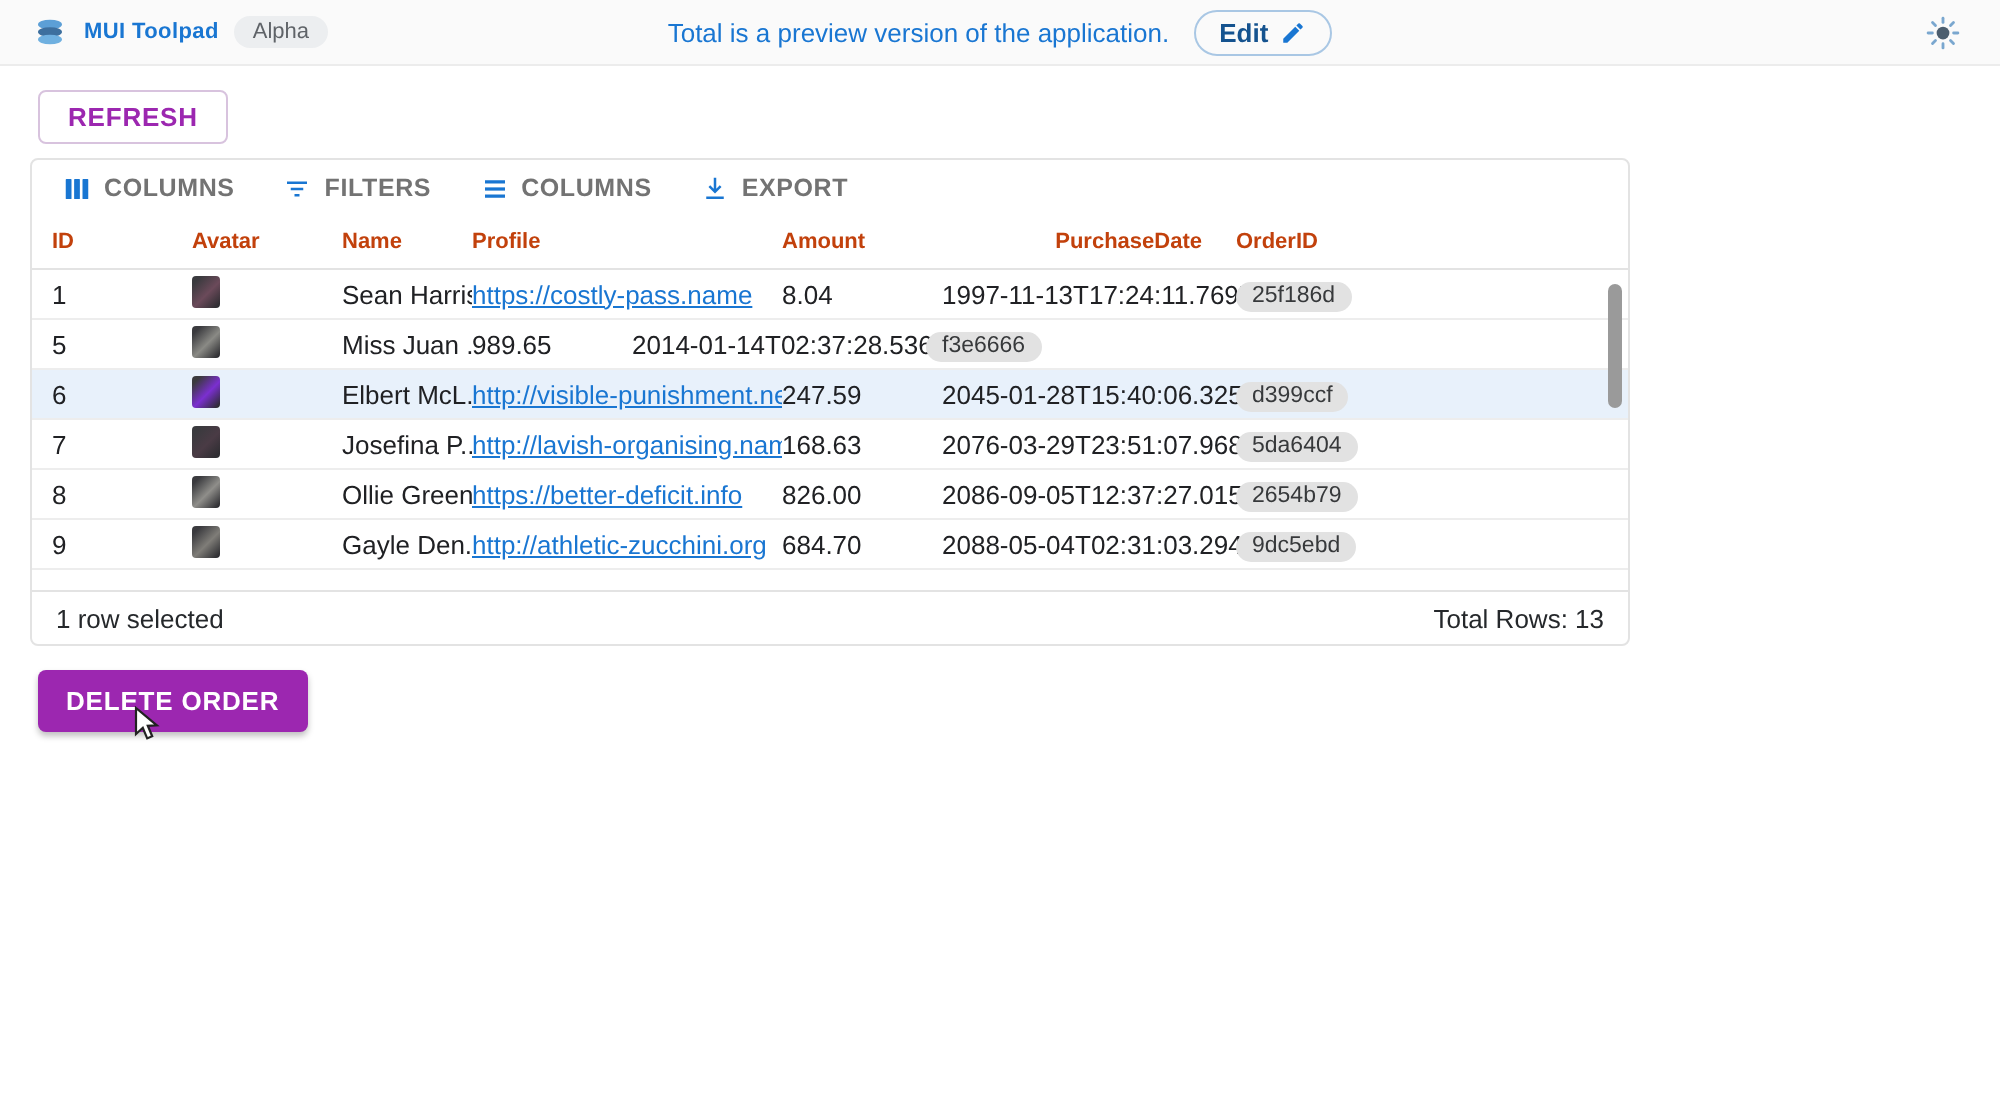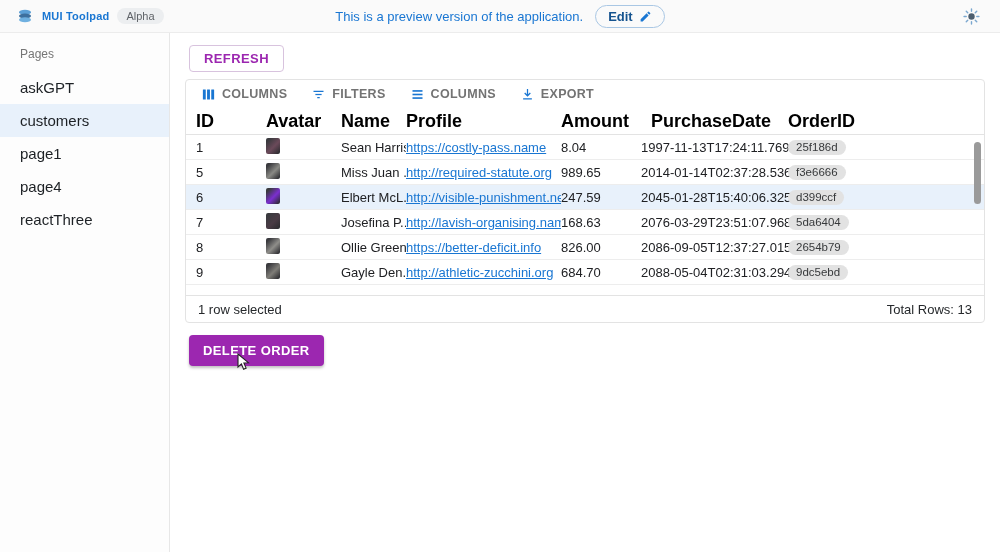--- a/index.html
+++ b/index.html
@@ -41,21 +41,21 @@
     border-radius:4px; box-shadow:0 2px 3px rgba(0,0,0,.25); cursor:pointer; }
 
   
   .grid { width:800px; border:1px solid #e3e3e3; border-radius:4px; background:#fff;
     position:relative; }
   .grid-toolbar { display:flex; align-items:center; gap:10px; padding:5px 8px; height:28px; }
   .tb-btn { display:flex; align-items:center; gap:6px; color:#737373; font-size:12.5px;
     font-weight:600; letter-spacing:.3px; padding:3px 7px; border:none; background:none;
     cursor:pointer; border-radius:4px; }
   .grid-header { display:flex; align-items:center; height:27px; border-bottom:1px solid #e3e3e3;
-    font-size:18px; font-weight:600; color:#000000; padding-left:10px; }
+    font-size:11px; font-weight:600; color:#c2410c; padding-left:10px; }
   .grid-row { display:flex; align-items:center; height:25px; border-bottom:1px solid #ededed;
     font-size:13px; padding-left:10px; cursor:pointer; }
   .grid-row.selected { background:#e8f1fb; }
   .col-id { width:70px; }
   .col-avatar { width:75px; }
   .col-name { width:65px; white-space:nowrap; overflow:hidden; }
   .col-profile { width:155px; white-space:nowrap; overflow:hidden; }
   .col-amount { width:80px; }
   .col-date { width:130px; text-align:right; white-space:nowrap; }
   .col-order { width:110px; padding-left:17px; }
@@ -81,21 +81,21 @@
         <ellipse cx="12" cy="7" rx="8" ry="3.2" fill="#5c9fd6"></ellipse>
         <ellipse cx="12" cy="12" rx="8" ry="3.2" fill="#3d6f9e"></ellipse>
         <ellipse cx="12" cy="17" rx="8" ry="3.2" fill="#6fb0e0"></ellipse>
       </svg>
     </span>
     <span class="brand-title">MUI Toolpad</span>
     <span class="alpha-chip">Alpha</span>
   </div>
 
   <div class="topbar-center">
-    <span class="preview-text">This is a preview version of the application.</span>
+    <span class="preview-text">Total is a preview version of the application.</span>
     <button class="edit-btn">
       <span>Edit</span>
       <span style="display:flex;">
         <svg width="13" height="13" viewBox="0 0 24 24" fill="#1976d2">
           <path d="M3 17.25V21h3.75L17.8 9.94l-3.75-3.75L3 17.25zM20.7 7.04a1 1 0 0 0 0-1.41l-2.34-2.34a1 1 0 0 0-1.41 0l-1.83 1.83 3.75 3.75 1.83-1.83z"></path>
         </svg>
       </span>
     </button>
   </div>
 
@@ -115,30 +115,20 @@
               <line x1="17.3" y1="6.7" x2="19.4" y2="4.6"></line>
           </g>
         </svg>
       </span>
     </button>
   </div>
 </div>
 
 <div class="app-body">
 
-  <div class="sidebar">
-    <div class="sidebar-header">Pages</div>
-    <div id="sidebar-items">
-        <div class="sidebar-item">askGPT</div>
-        <div class="sidebar-item selected">customers</div>
-        <div class="sidebar-item">page1</div>
-        <div class="sidebar-item">page4</div>
-        <div class="sidebar-item">reactThree</div>
-      </div>
-  </div>
 
   <div class="main">
 
     <button class="refresh-btn">REFRESH</button>
 
     <div class="grid">
 
       <div class="grid-toolbar">
         <button class="tb-btn">
           <span style="display:flex;">
@@ -198,21 +188,20 @@
             <div class="col-name">Sean Harris</div>
             <div class="col-profile"><span class="profile-link">https://costly-pass.name</span></div>
             <div class="col-amount">8.04</div>
             <div class="col-date">1997-11-13T17:24:11.769Z</div>
             <div class="col-order"><span class="chip">25f186d</span></div>
           </div>
           <div class="grid-row">
             <div class="col-id">5</div>
             <div class="col-avatar"><span class="avatar-img" style="background: linear-gradient(135deg, rgb(58, 58, 62) 15%, rgb(138, 138, 133) 55%, rgb(44, 44, 48) 95%);"></span></div>
             <div class="col-name">Miss Juan ...</div>
-            <div class="col-profile"><span class="profile-link">http://required-statute.org</span></div>
             <div class="col-amount">989.65</div>
             <div class="col-date">2014-01-14T02:37:28.536Z</div>
             <div class="col-order"><span class="chip">f3e6666</span></div>
           </div>
           <div class="grid-row selected">
             <div class="col-id">6</div>
             <div class="col-avatar"><span class="avatar-img" style="background: linear-gradient(135deg, rgb(58, 58, 62) 15%, rgb(123, 47, 208) 55%, rgb(44, 44, 48) 95%);"></span></div>
             <div class="col-name">Elbert McL...</div>
             <div class="col-profile"><span class="profile-link">http://visible-punishment.net</span></div>
             <div class="col-amount">247.59</div>

